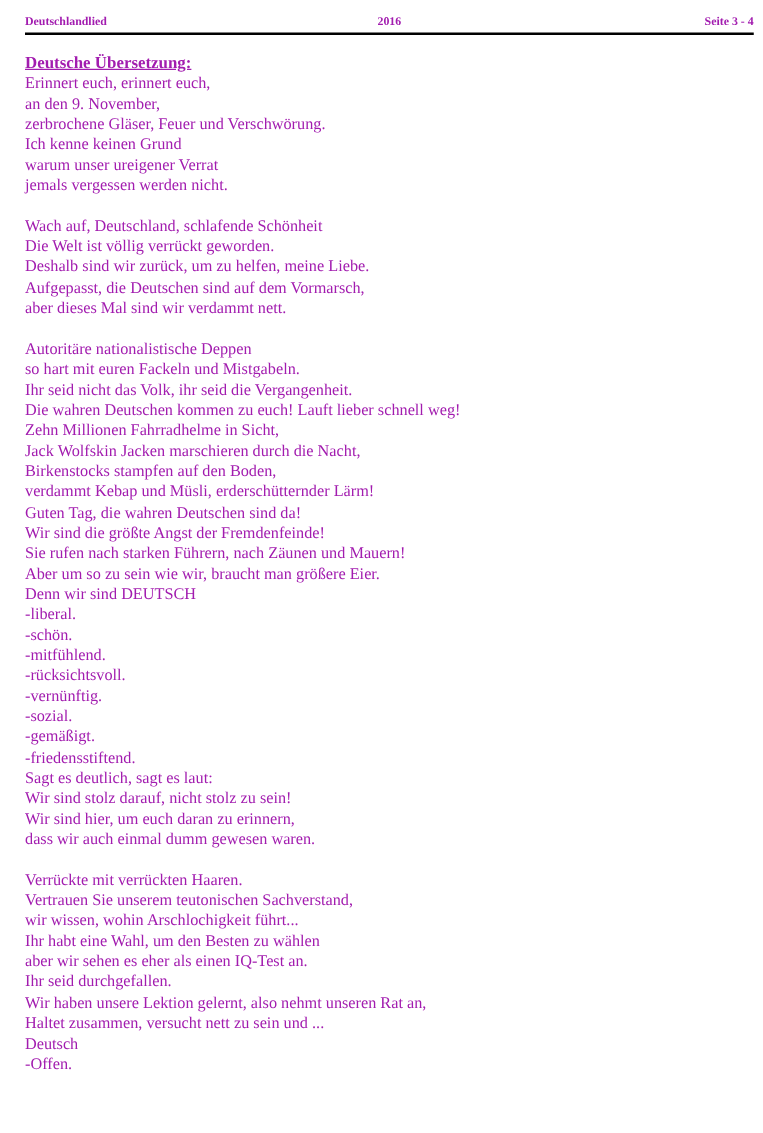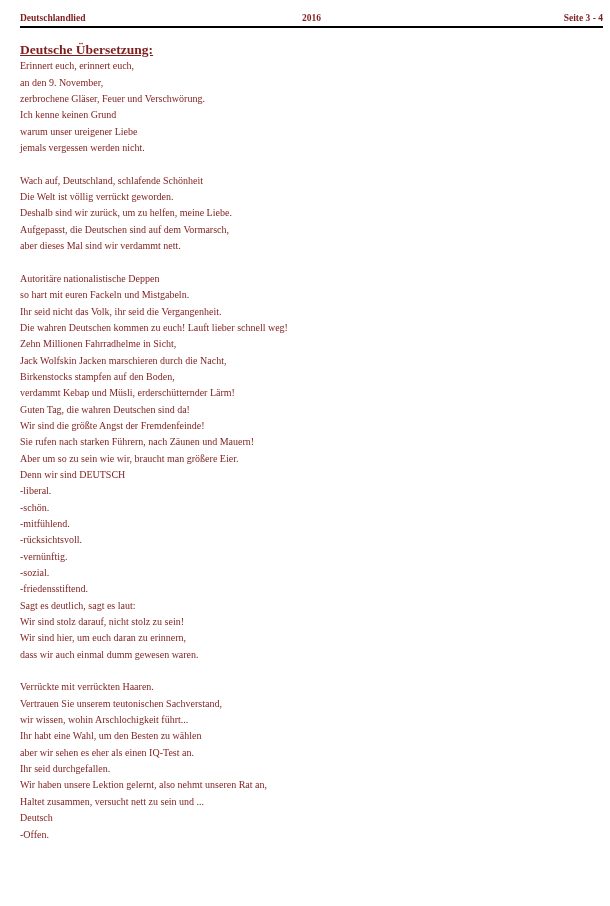--- a/index.html
+++ b/index.html
@@ -5,21 +5,21 @@
   html, body {
     margin: 0;
     padding: 0;
     background: #ffffff;
   }
   .page {
     position: relative;
     width: 610px;
     height: 906px;
     background: #ffffff;
-    color: #7f1d1d;
+    color: #a21caf;
     font-family: "Liberation Serif", "DejaVu Serif", serif;
     overflow: hidden;
     box-sizing: border-box;
   }
   .header {
     display: flex;
     align-items: flex-end;
     margin: 12px 7px 0 20px;
     border-bottom: 2px solid #000000;
     padding-bottom: 2px;
@@ -38,21 +38,21 @@
     font-weight: bold;
     text-decoration: underline;
     line-height: 16.35px;
     margin-bottom: 0;
   }
   .stanza {
     margin: 0 0 16.35px 0;
   }
   .stanza:last-child { margin-bottom: 0; }
   .line {
-    font-size: 10px;
+    font-size: 13px;
     line-height: 16.35px;
     white-space: pre-wrap;
   }
 </style>
 </head>
 <body>
 
 <div class="page">
 
   <div class="header">
@@ -62,21 +62,21 @@
   </div>
 
   <div class="content">
     <div class="doc-title">Deutsche Übersetzung:</div>
     <div>
         <div class="stanza">
           <div class="line">Erinnert euch, erinnert euch,</div>
           <div class="line">an den 9. November,</div>
           <div class="line">zerbrochene Gläser, Feuer und Verschwörung.</div>
           <div class="line">Ich kenne keinen Grund</div>
-          <div class="line">warum unser ureigener Liebe</div>
+          <div class="line">warum unser ureigener Verrat</div>
           <div class="line">jemals vergessen werden nicht.</div>
         </div>
         <div class="stanza">
           <div class="line">Wach auf, Deutschland, schlafende Schönheit</div>
           <div class="line">Die Welt ist völlig verrückt geworden.</div>
           <div class="line">Deshalb sind wir zurück, um zu helfen, meine Liebe.</div>
           <div class="line">Aufgepasst, die Deutschen sind auf dem Vormarsch,</div>
           <div class="line">aber dieses Mal sind wir verdammt nett.</div>
         </div>
         <div class="stanza">
@@ -92,20 +92,21 @@
           <div class="line">Wir sind die größte Angst der Fremdenfeinde!</div>
           <div class="line">Sie rufen nach starken Führern, nach Zäunen und Mauern!</div>
           <div class="line">Aber um so zu sein wie wir, braucht man größere Eier.</div>
           <div class="line">Denn wir sind DEUTSCH</div>
           <div class="line">-liberal.</div>
           <div class="line">-schön.</div>
           <div class="line">-mitfühlend.</div>
           <div class="line">-rücksichtsvoll.</div>
           <div class="line">-vernünftig.</div>
           <div class="line">-sozial.</div>
+          <div class="line">-gemäßigt.</div>
           <div class="line">-friedensstiftend.</div>
           <div class="line">Sagt es deutlich, sagt es laut:</div>
           <div class="line">Wir sind stolz darauf, nicht stolz zu sein!</div>
           <div class="line">Wir sind hier, um euch daran zu erinnern,</div>
           <div class="line">dass wir auch einmal dumm gewesen waren.</div>
         </div>
         <div class="stanza">
           <div class="line">Verrückte mit verrückten Haaren.</div>
           <div class="line">Vertrauen Sie unserem teutonischen Sachverstand,</div>
           <div class="line">wir wissen, wohin Arschlochigkeit führt...</div>

